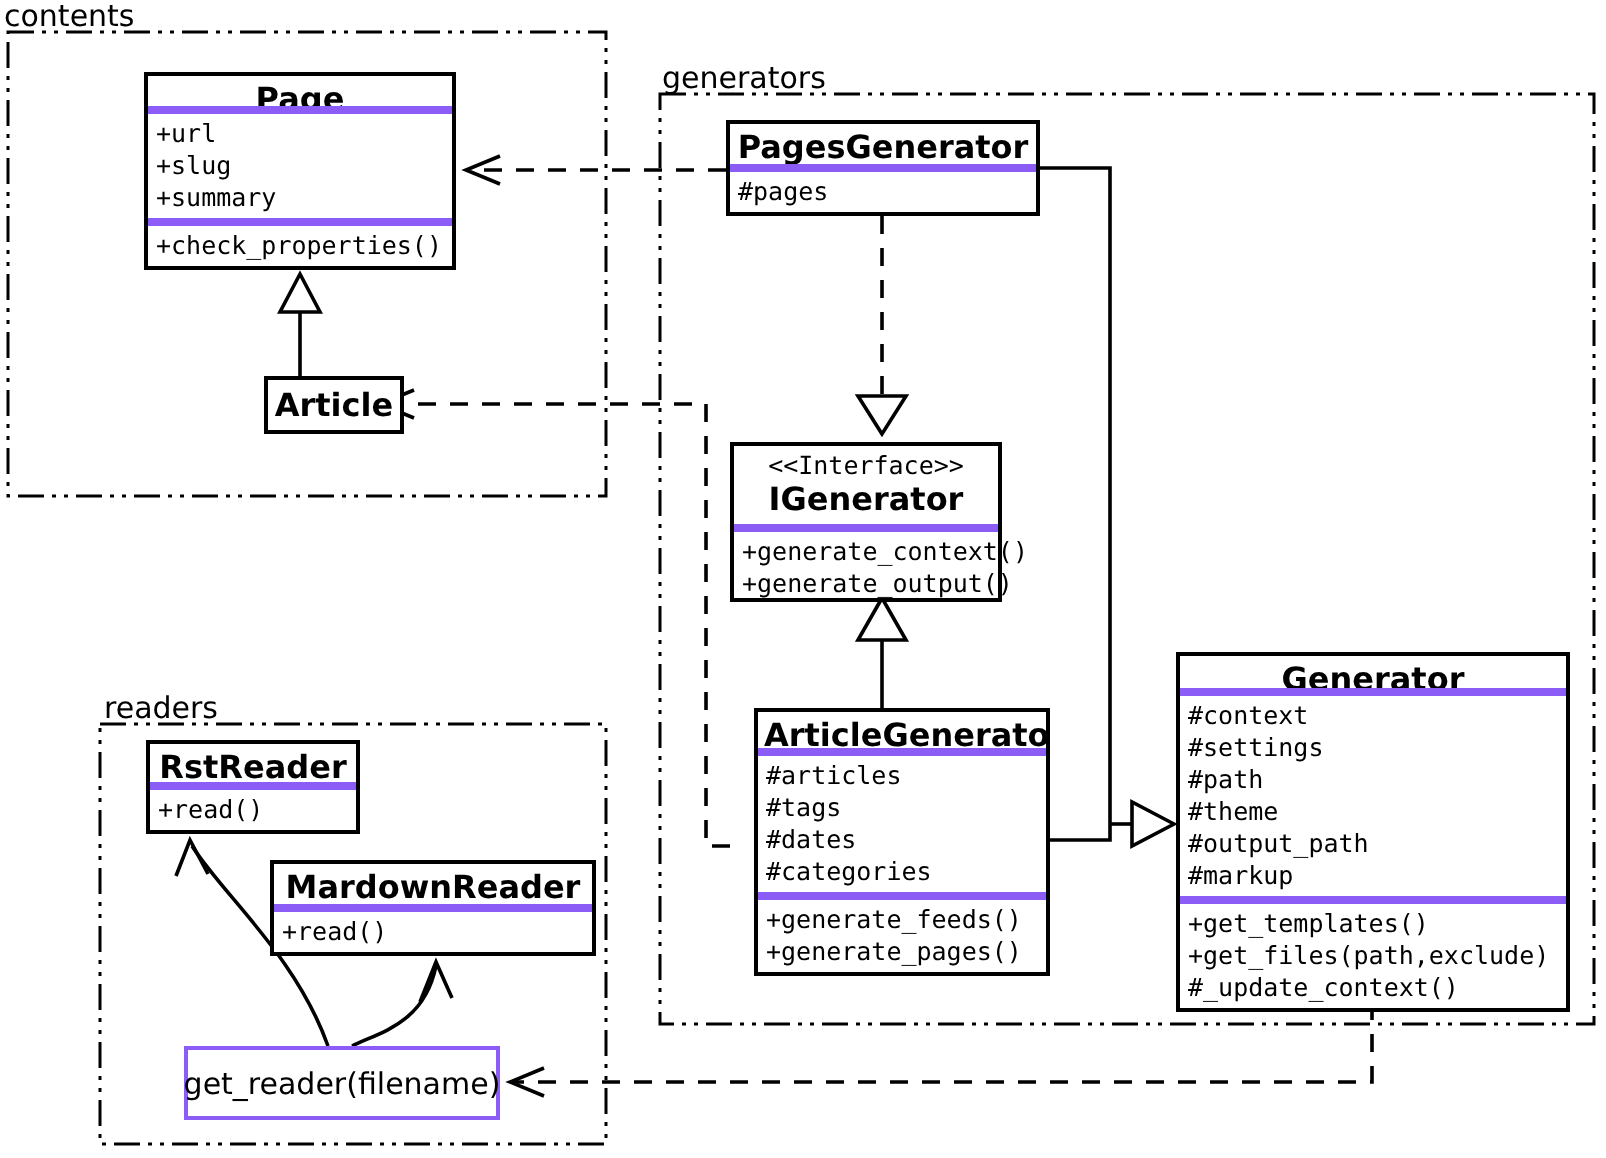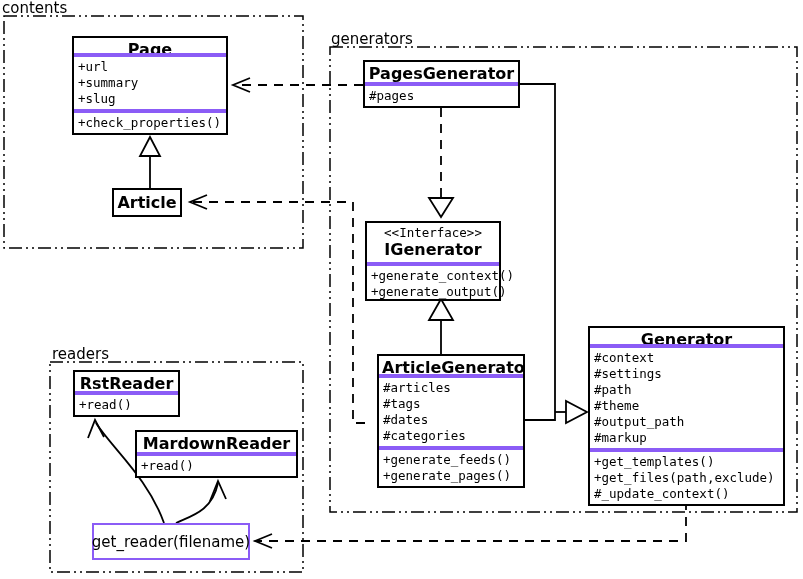--- a/index.html
+++ b/index.html
@@ -68,29 +68,29 @@
   </svg>
 
   <div class="pkg-label" style="left:2px;top:1px">contents</div>
   <div class="pkg-label" style="left:331px;top:32px">generators</div>
   <div class="pkg-label" style="left:52px;top:347px">readers</div>
 
   <div class="uml-class" style="left:72px;top:36px;width:156px;height:99px">
     <div class="uml-title">Page</div>
     <div class="uml-compartment grow">
       <div class="uml-member">+url</div>
+      <div class="uml-member">+slug</div>
       <div class="uml-member">+summary</div>
-      <div class="uml-member">+slug</div>
     </div>
     <div class="uml-compartment">
       <div class="uml-member">+check_properties()</div>
     </div>
   </div>
 
-  <div class="uml-class" style="left:112px;top:188px;width:70px;height:29px">
+  <div class="uml-class" style="left:132px;top:188px;width:70px;height:29px">
     <div class="uml-title fill">Article</div>
   </div>
 
   <div class="uml-class" style="left:363px;top:60px;width:157px;height:48px">
     <div class="uml-title">PagesGenerator</div>
     <div class="uml-compartment grow">
       <div class="uml-member">#pages</div>
     </div>
   </div>
 

